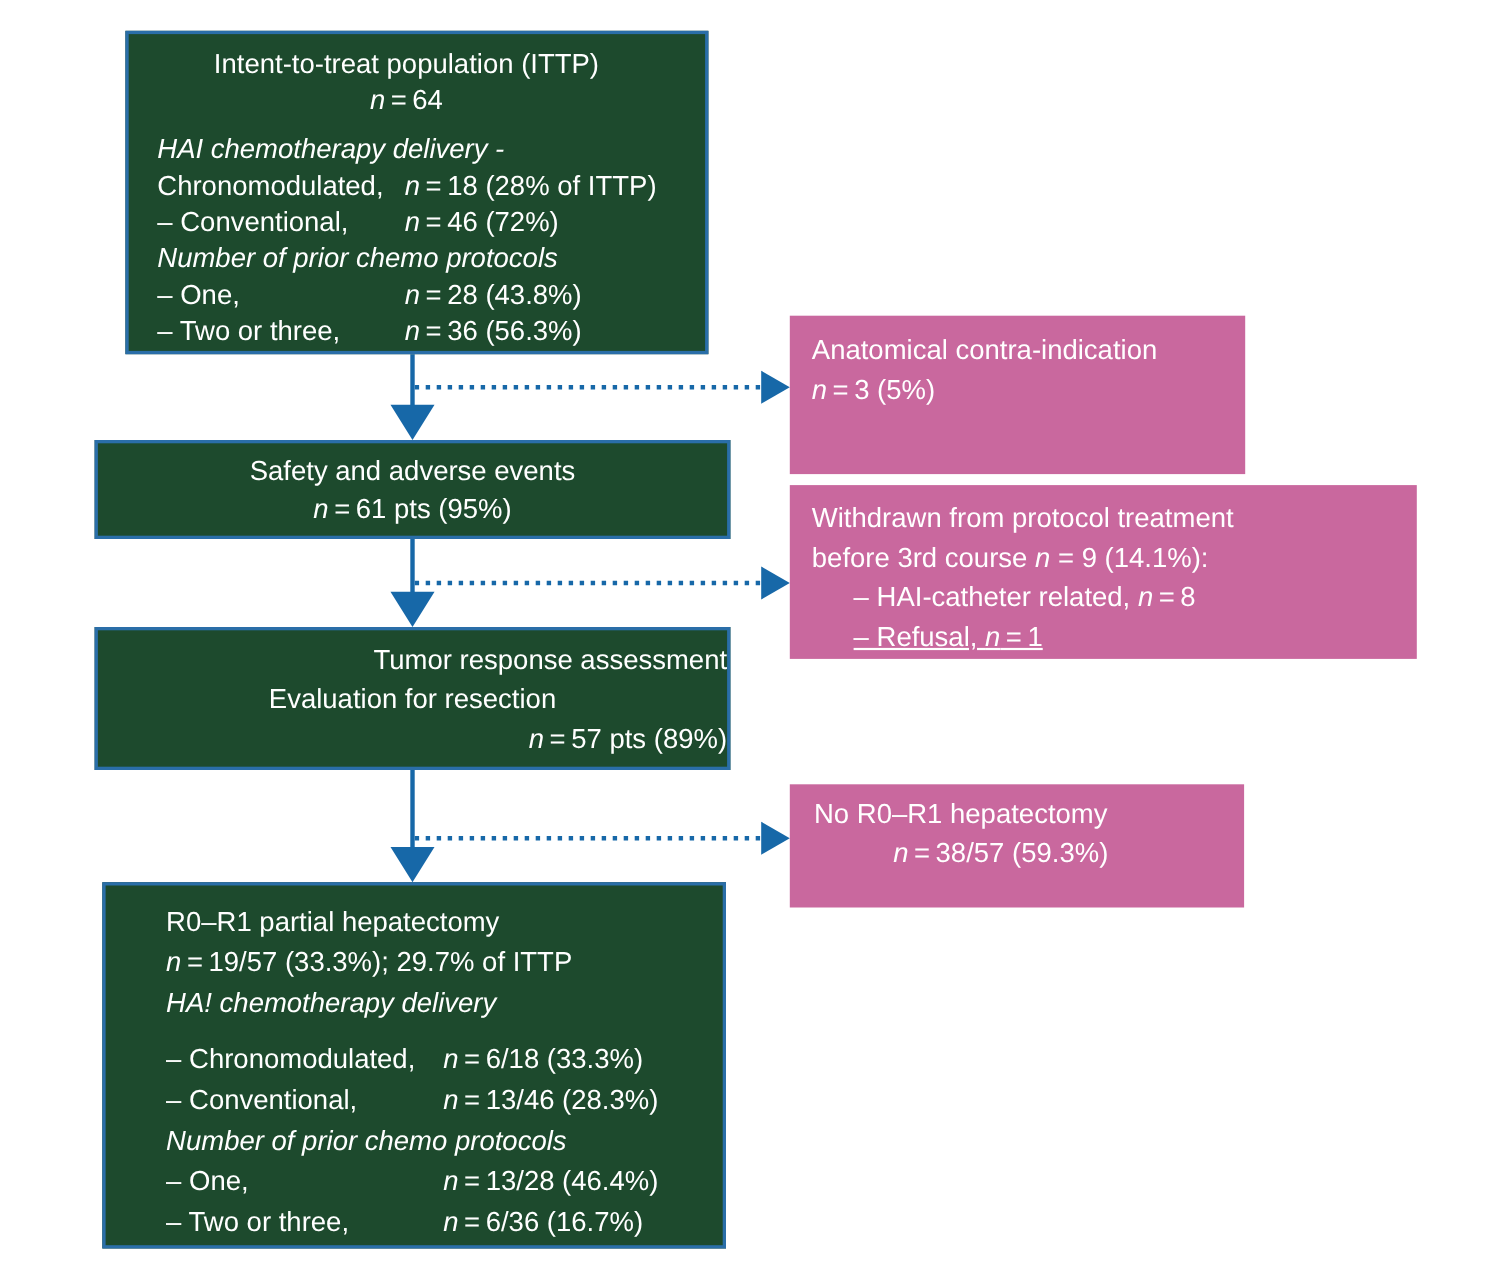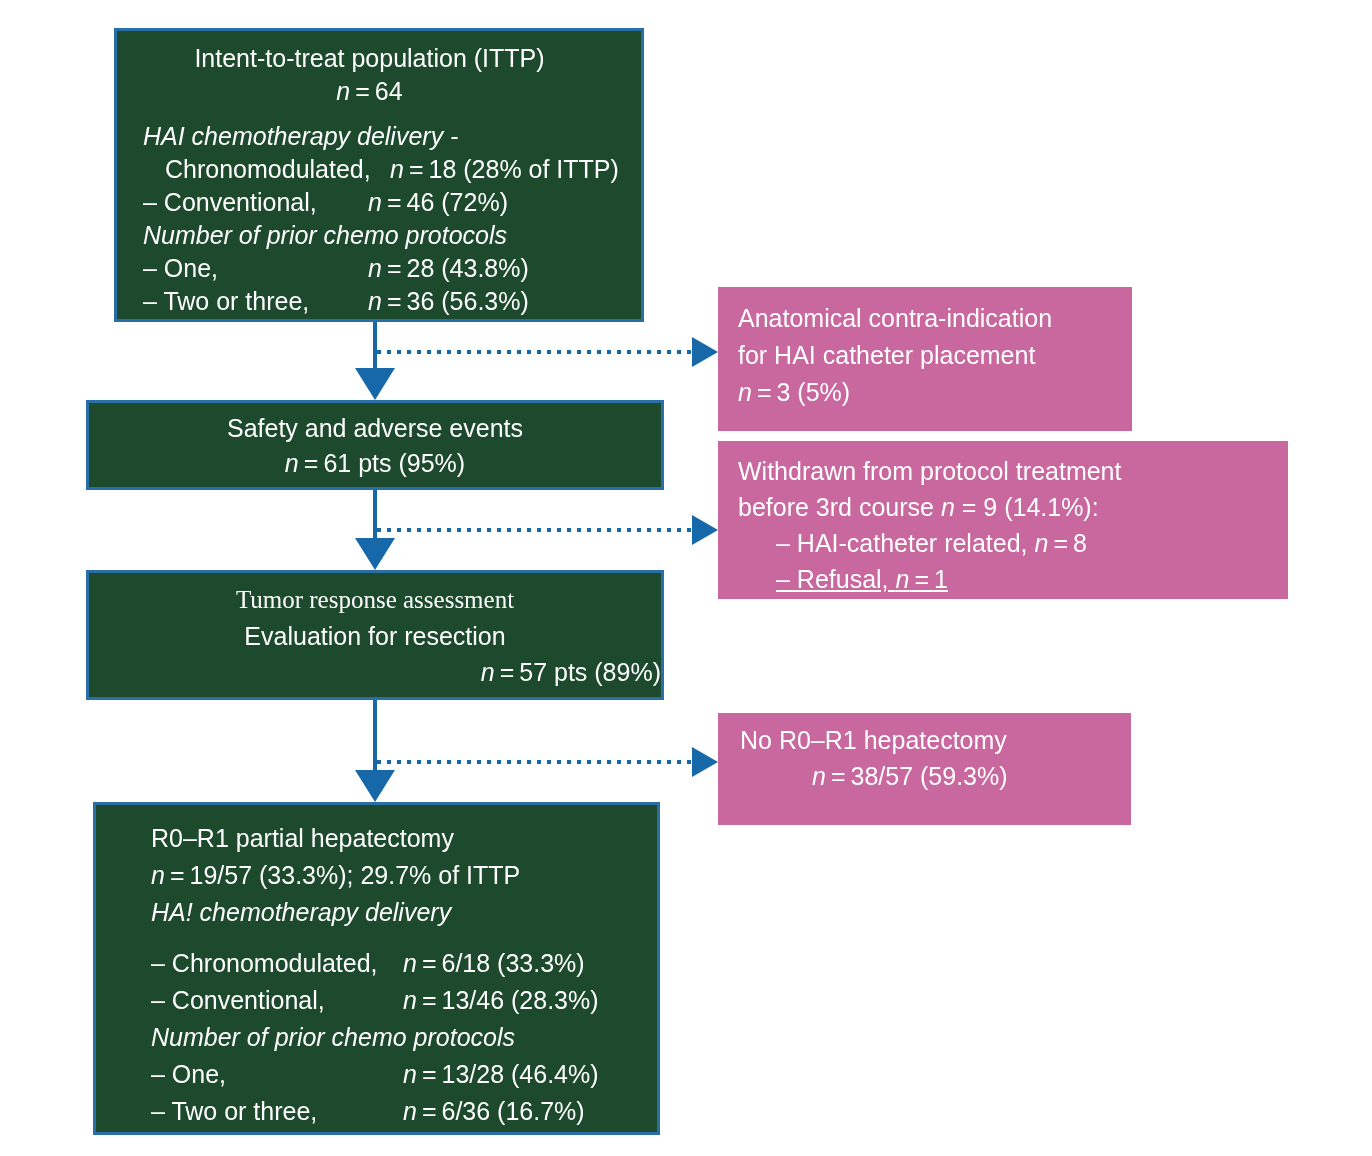--- a/index.html
+++ b/index.html
@@ -60,49 +60,48 @@
     <g>
       <line class="dotted" x1="377" y1="762" x2="692" y2="762"></line>
       <polygon points="692,747 692,777 718,762"></polygon>
     </g>
   </svg>
 
   <div class="gbox" id="box-ittp">
       <div class="tl" style="text-align: center; padding-right: 45px;"><span>Intent-to-treat population (ITTP)</span></div>
       <div class="tl" style="text-align: center; padding-right: 45px;"><i>n</i><span> = 64</span></div>
       <div class="tl" style="margin-top: 12px;"><i>HAI chemotherapy delivery -</i></div>
-      <div class="tl"><span class="col-a" style="width: 225px; margin-left: 22px;"><span>Chronomodulated,</span></span><span><i>n</i><span> = 18 (28% of ITTP)</span></span></div>
+      <div class="tl"><span class="col-a" style="width: 225px;"><span>Chronomodulated,</span></span><span><i>n</i><span> = 18 (28% of ITTP)</span></span></div>
       <div class="tl"><span class="col-a" style="width: 225px;"><span>– Conventional,</span></span><span><i>n</i><span> = 46 (72%)</span></span></div>
       <div class="tl"><i>Number of prior chemo protocols</i></div>
       <div class="tl"><span class="col-a" style="width: 225px;"><span>– One,</span></span><span><i>n</i><span> = 28 (43.8%)</span></span></div>
       <div class="tl"><span class="col-a" style="width: 225px;"><span>– Two or three,</span></span><span><i>n</i><span> = 36 (56.3%)</span></span></div>
     </div>
   <div class="gbox" id="box-safety">
       <div class="tl" style="text-align: center;"><span>Safety and adverse events</span></div>
       <div class="tl" style="text-align: center;"><i>n</i><span> = 61 pts (95%)</span></div>
     </div>
   <div class="gbox" id="box-tumor">
-      <div class="tl" style="text-align: center; font-family: Liberation Serif, serif;"><span>Tumor response assessment</span></div>
+      <div class="tl" style="text-align: right;"><span>Tumor response assessment</span></div>
       <div class="tl" style="text-align: center;"><span>Evaluation for resection</span></div>
       <div class="tl" style="text-align: right;"><i>n</i><span> = 57 pts (89%)</span></div>
     </div>
   <div class="gbox" id="box-hepatectomy">
       <div class="tl"><span>R0–R1 partial hepatectomy</span></div>
       <div class="tl"><i>n</i><span> = 19/57 (33.3%); 29.7% of ITTP</span></div>
       <div class="tl"><i>HA! chemotherapy delivery</i></div>
       <div class="tl" style="margin-top: 14px;"><span class="col-a" style="width: 252px;"><span>– Chronomodulated,</span></span><span><i>n</i><span> = 6/18 (33.3%)</span></span></div>
       <div class="tl"><span class="col-a" style="width: 252px;"><span>– Conventional,</span></span><span><i>n</i><span> = 13/46 (28.3%)</span></span></div>
       <div class="tl"><i>Number of prior chemo protocols</i></div>
       <div class="tl"><span class="col-a" style="width: 252px;"><span>– One,</span></span><span><i>n</i><span> = 13/28 (46.4%)</span></span></div>
       <div class="tl"><span class="col-a" style="width: 252px;"><span>– Two or three,</span></span><span><i>n</i><span> = 6/36 (16.7%)</span></span></div>
     </div>
 
   <div class="pbox" id="pink-contraindication">
       <div class="tl"><span>Anatomical contra-indication</span></div>
-      <div class="tl"><span>for HAI catheter placement</span></div>
       <div class="tl"><i>n</i><span> = 3 (5%)</span></div>
     </div>
   <div class="pbox" id="pink-withdrawn">
       <div class="tl"><span>Withdrawn from protocol treatment</span></div>
       <div class="tl"><span>before 3rd course </span><i>n</i><span> = 9 (14.1%):</span></div>
       <div class="tl" style="padding-left: 38px;"><span>– HAI-catheter related, </span><i>n</i><span> = 8</span></div>
       <div class="tl" style="padding-left: 38px; text-decoration: underline;"><span>– Refusal, </span><i>n</i><span> = 1</span></div>
       <div class="tl"><span>Response not assessed in 4/9</span></div>
     </div>
   <div class="pbox" id="pink-nohepatectomy">

